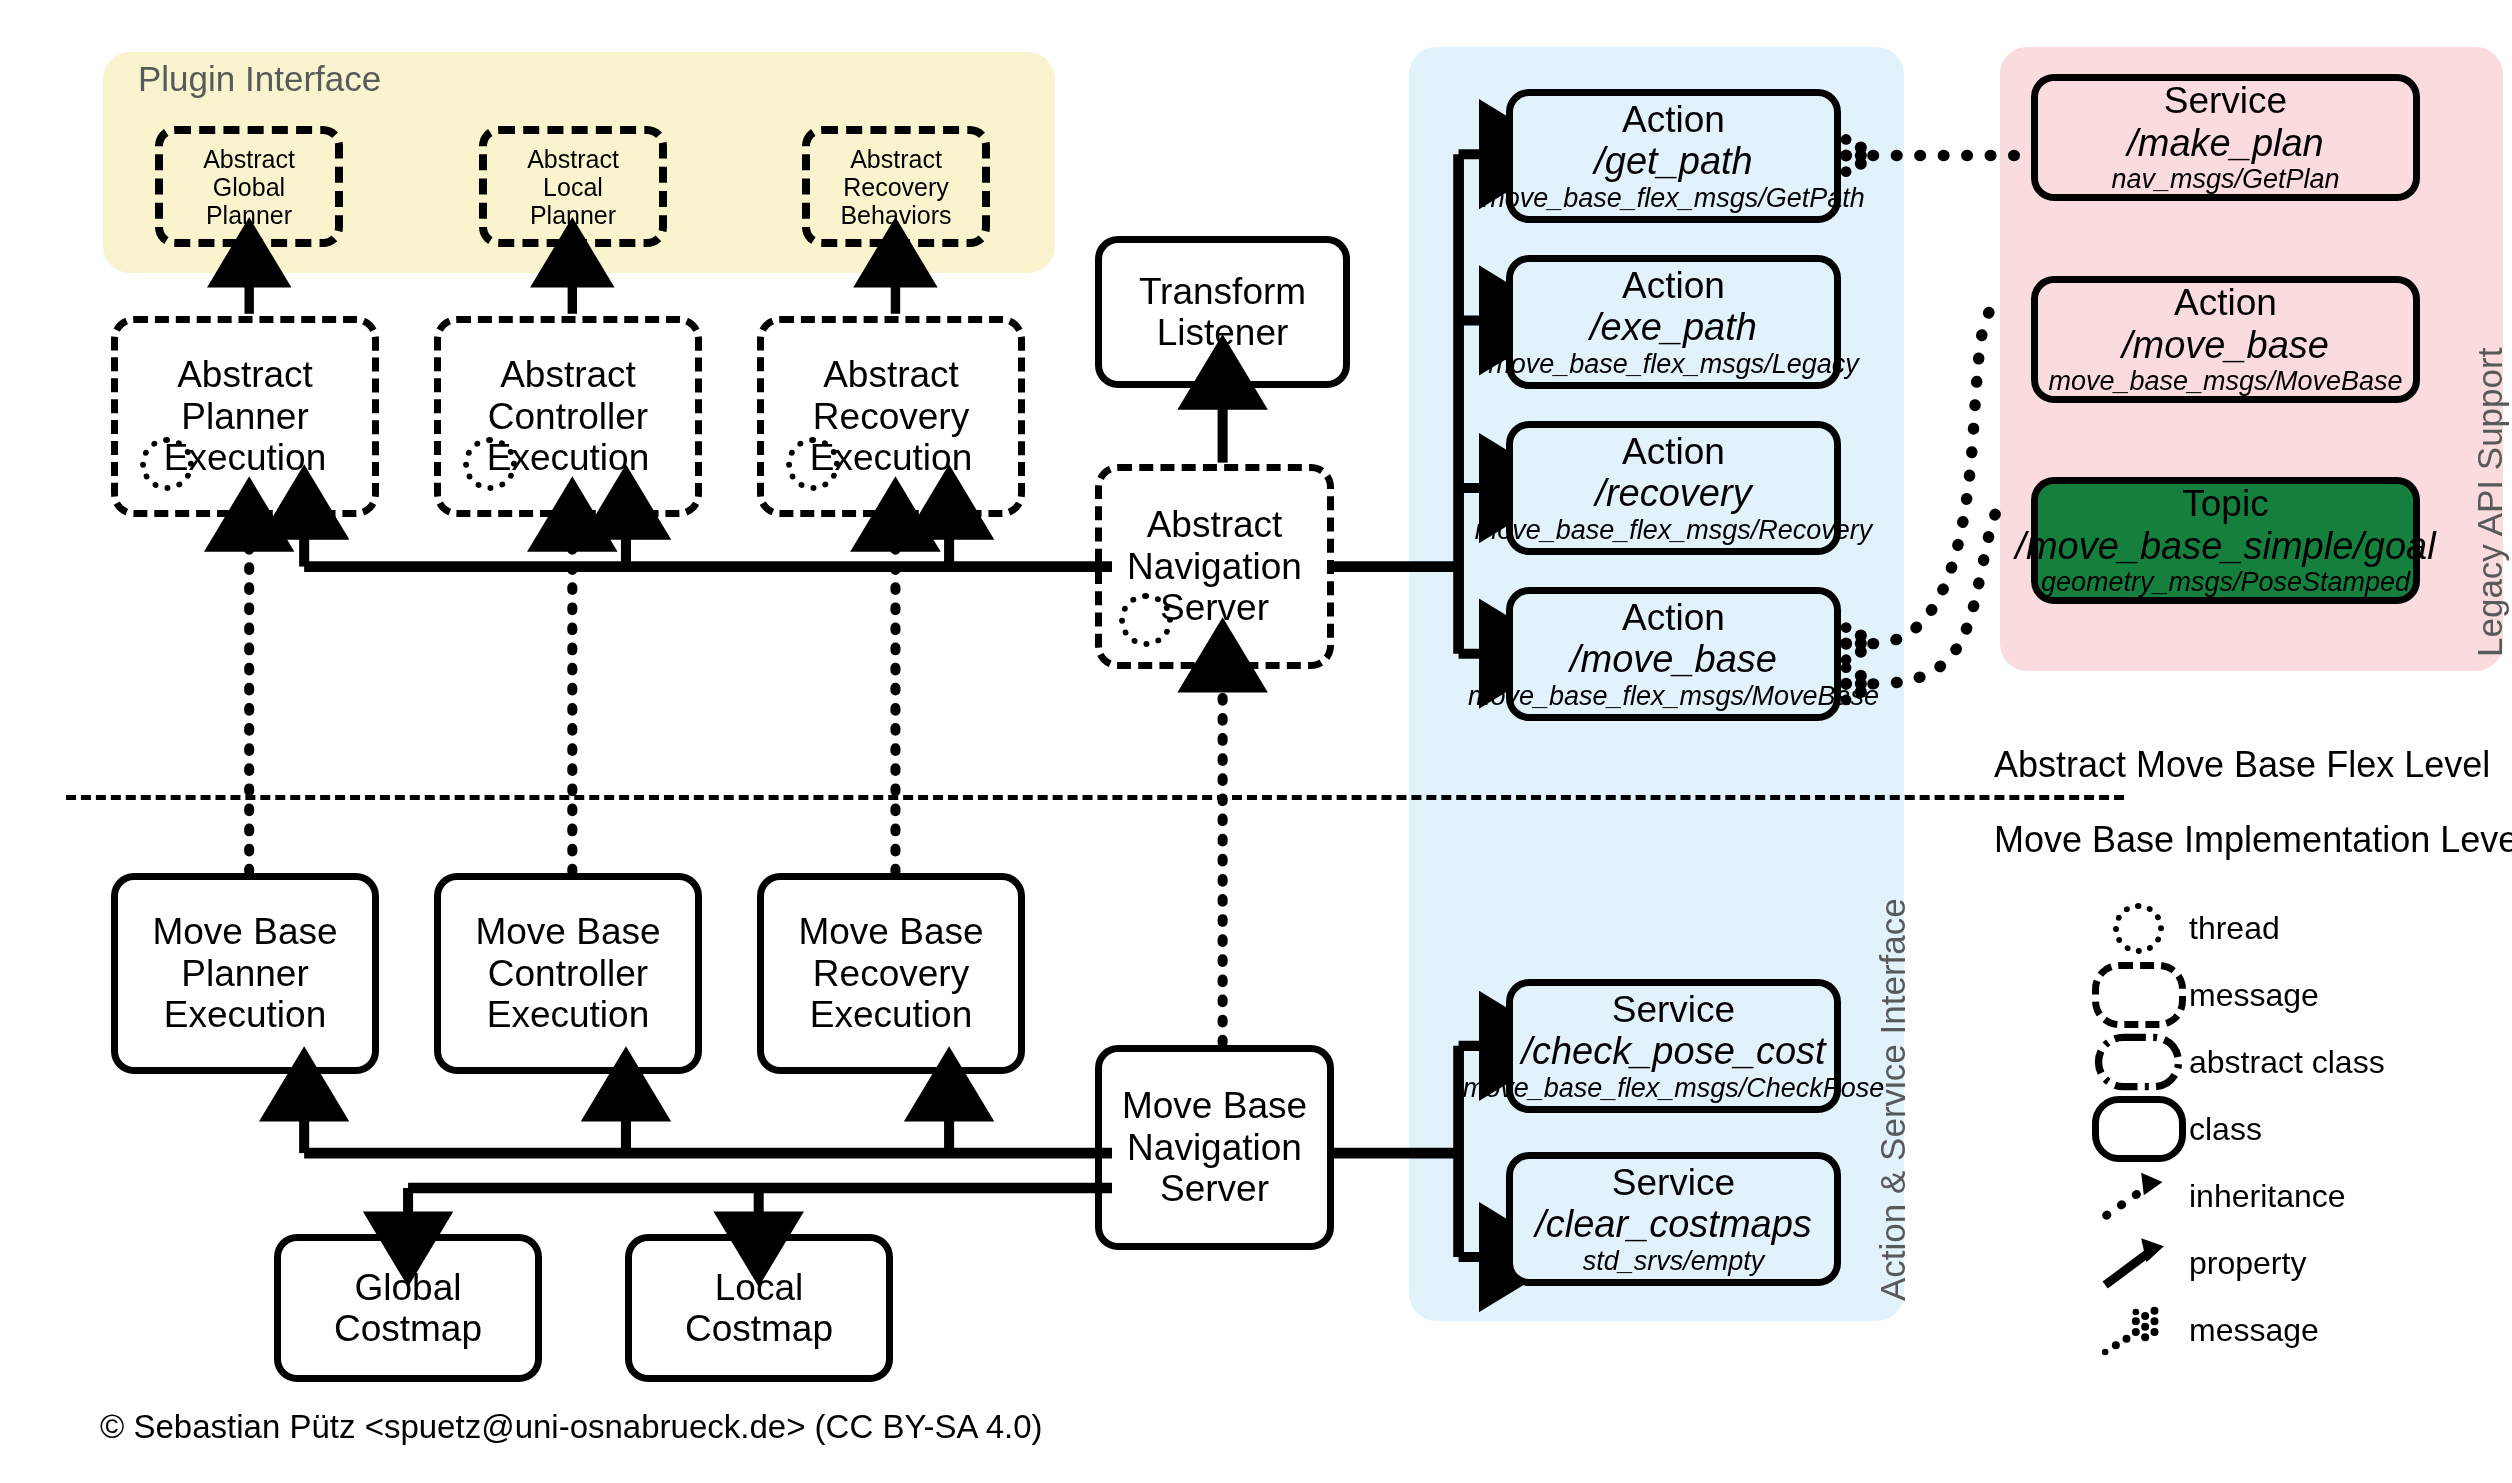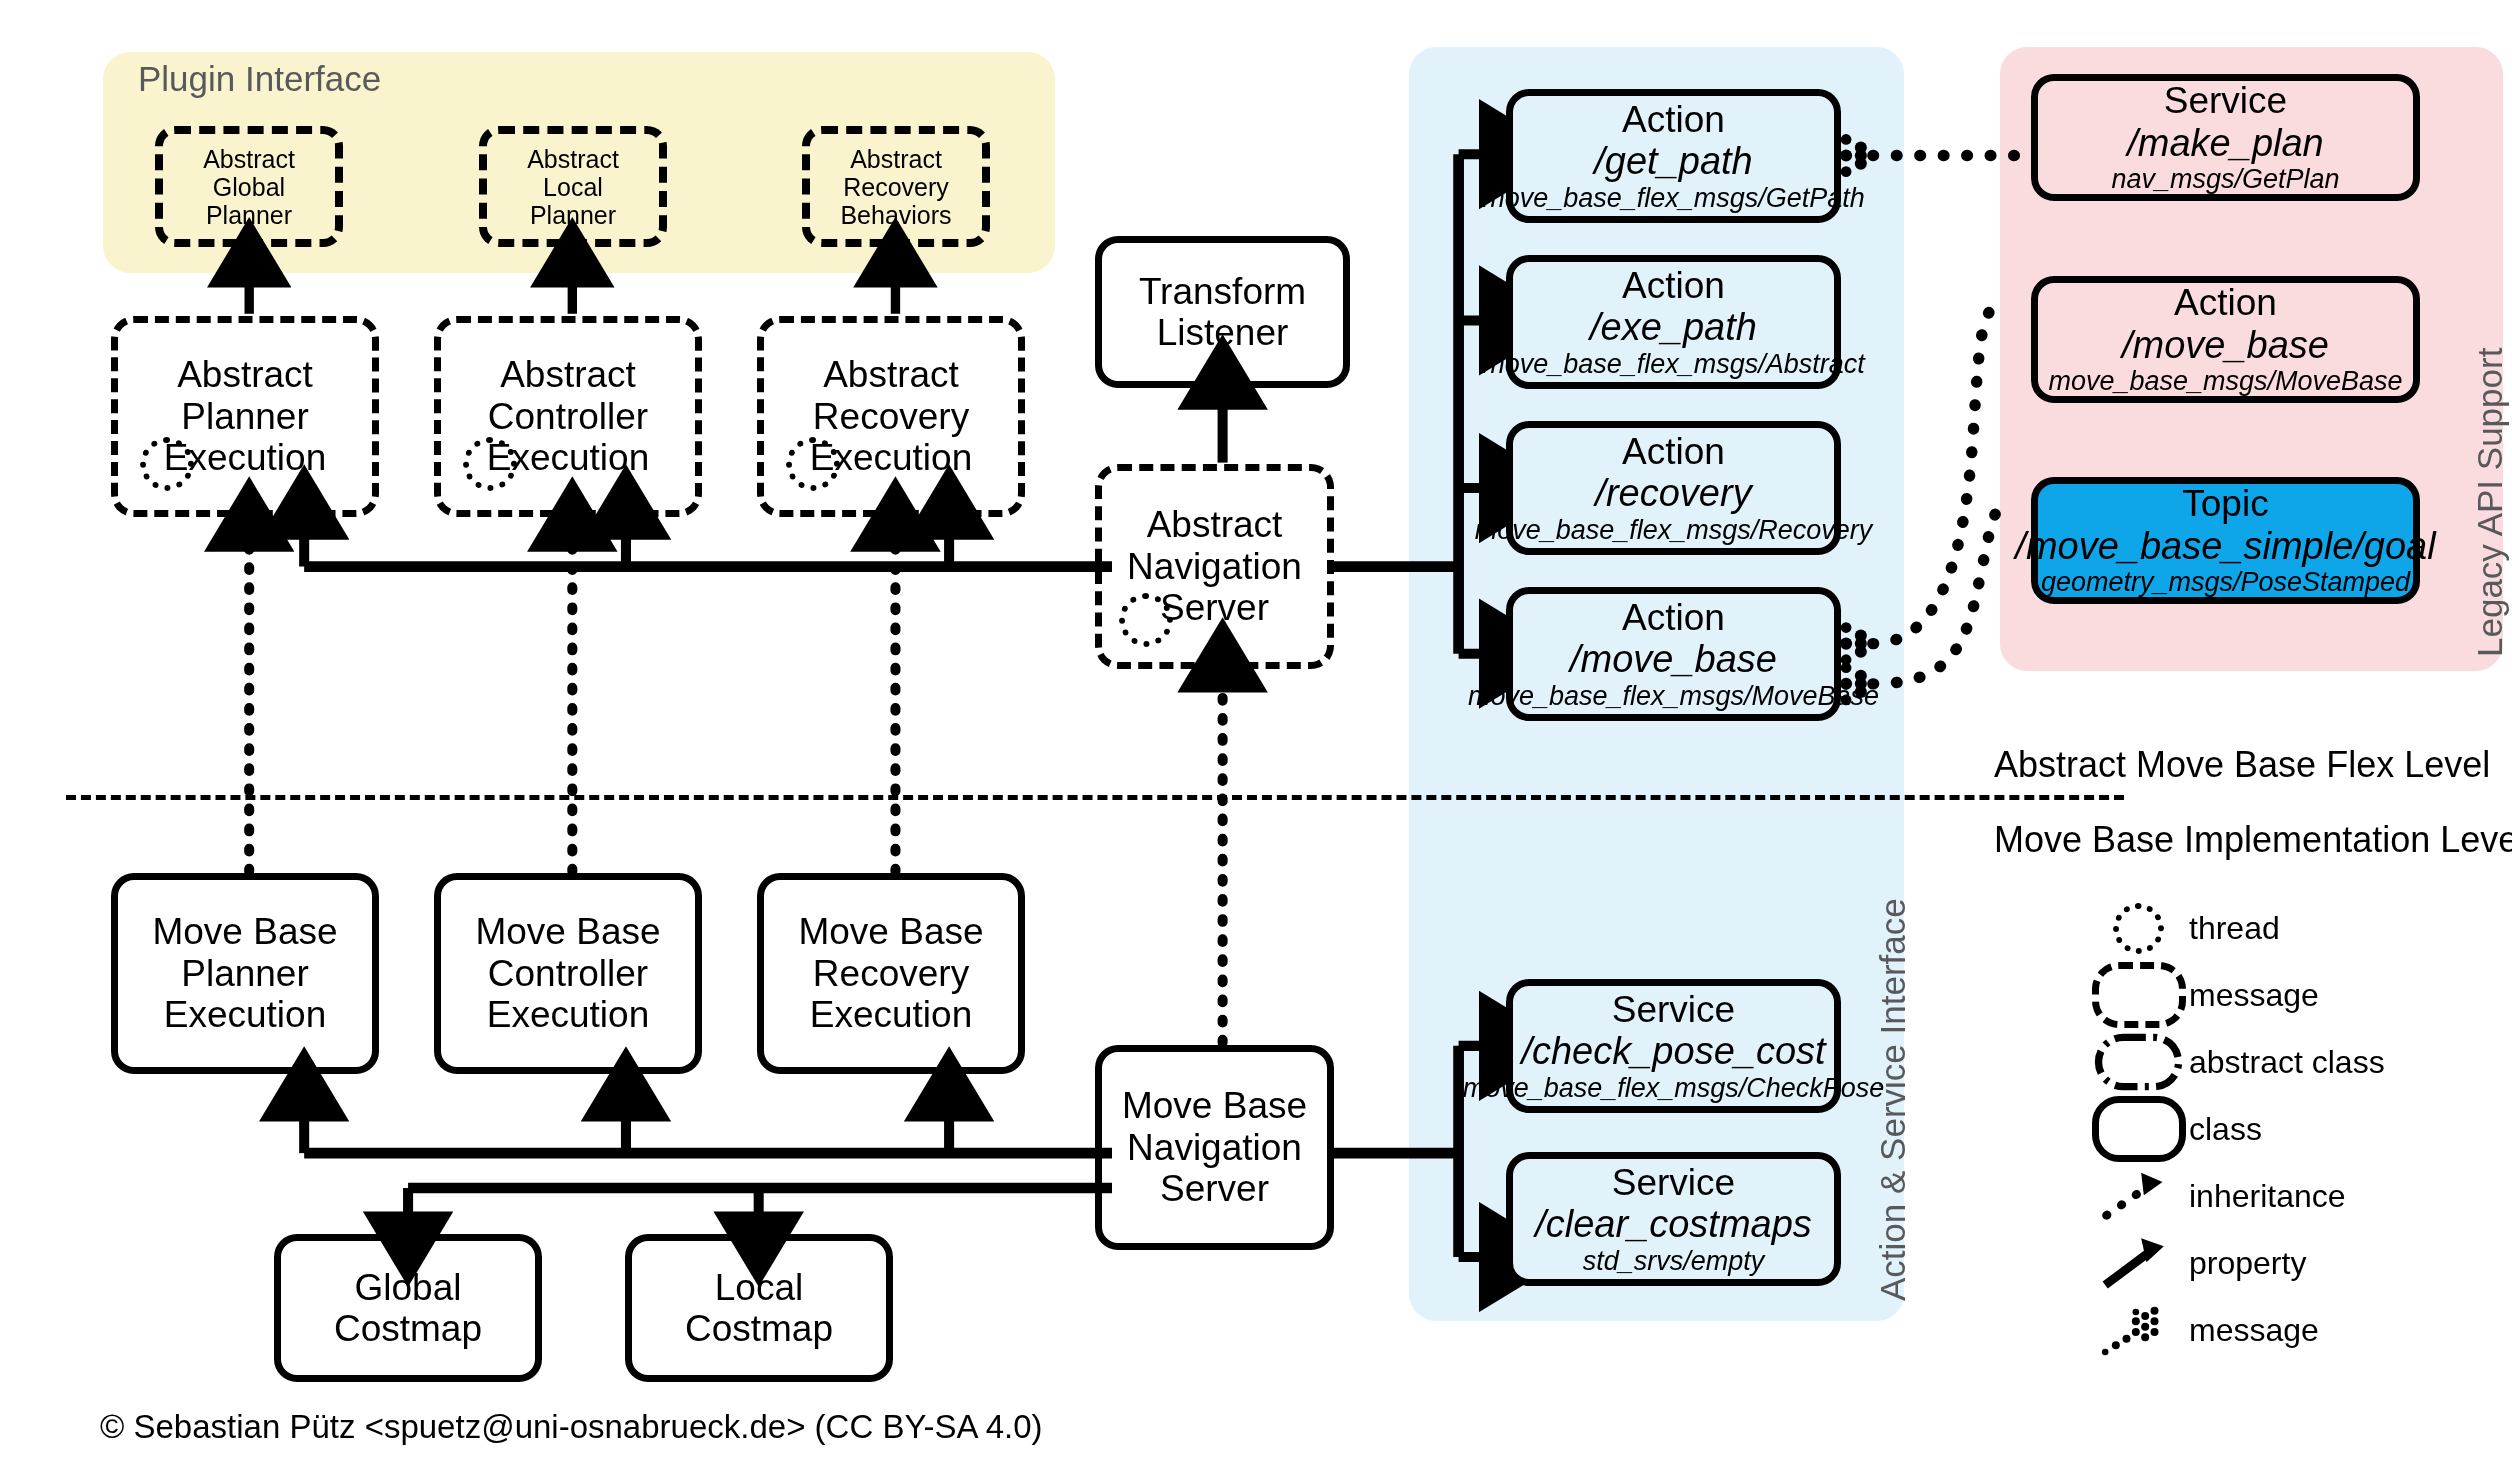--- a/index.html
+++ b/index.html
@@ -259,21 +259,21 @@
   </div>
 
   <div class="node b-class" style="left:1470px;top:89px;width:335px;height:134px;background:#E2F2FB;">
     <span class="t1">Action</span>
     <span class="t2">/get_path</span>
     <span class="t3">move_base_flex_msgs/GetPath</span>
   </div>
   <div class="node b-class" style="left:1470px;top:255px;width:335px;height:134px;background:#E2F2FB;">
     <span class="t1">Action</span>
     <span class="t2">/exe_path</span>
-    <span class="t3">move_base_flex_msgs/Abstract</span>
+    <span class="t3">move_base_flex_msgs/Legacy</span>
   </div>
   <div class="node b-class" style="left:1470px;top:421px;width:335px;height:134px;background:#E2F2FB;">
     <span class="t1">Action</span>
     <span class="t2">/recovery</span>
     <span class="t3">move_base_flex_msgs/Recovery</span>
   </div>
   <div class="node b-class" style="left:1470px;top:587px;width:335px;height:134px;background:#E2F2FB;">
     <span class="t1">Action</span>
     <span class="t2">/move_base</span>
     <span class="t3">move_base_flex_msgs/MoveBase</span>
@@ -293,21 +293,21 @@
   <div class="node b-class" style="left:1995px;top:74px;width:389px;height:127px;background:#FADCDE;">
     <span class="t1">Service</span>
     <span class="t2">/make_plan</span>
     <span class="t3">nav_msgs/GetPlan</span>
   </div>
   <div class="node b-class" style="left:1995px;top:276px;width:389px;height:127px;background:#FADCDE;">
     <span class="t1">Action</span>
     <span class="t2">/move_base</span>
     <span class="t3">move_base_msgs/MoveBase</span>
   </div>
-  <div class="node b-class" style="left:1995px;top:477px;width:389px;height:127px;background:#0ea5e9;">
+  <div class="node b-class" style="left:1995px;top:477px;width:389px;height:127px;background:#15803d;">
     <span class="t1">Topic</span>
     <span class="t2">/move_base_simple/goal</span>
     <span class="t3">geometry_msgs/PoseStamped</span>
   </div>
 
   <div class="divider" style="left:30px;top:795px;width:2058px;border-top-width:5.4px;"></div>
   <div class="level-label" style="left:1958px;top:744px;">Abstract Move Base Flex Level</div>
   <div class="level-label" style="left:1958px;top:819px;">Move Base Implementation Level</div>
 
   <div class="node b-class" style="left:75px;top:873px;width:268px;height:201px;">

